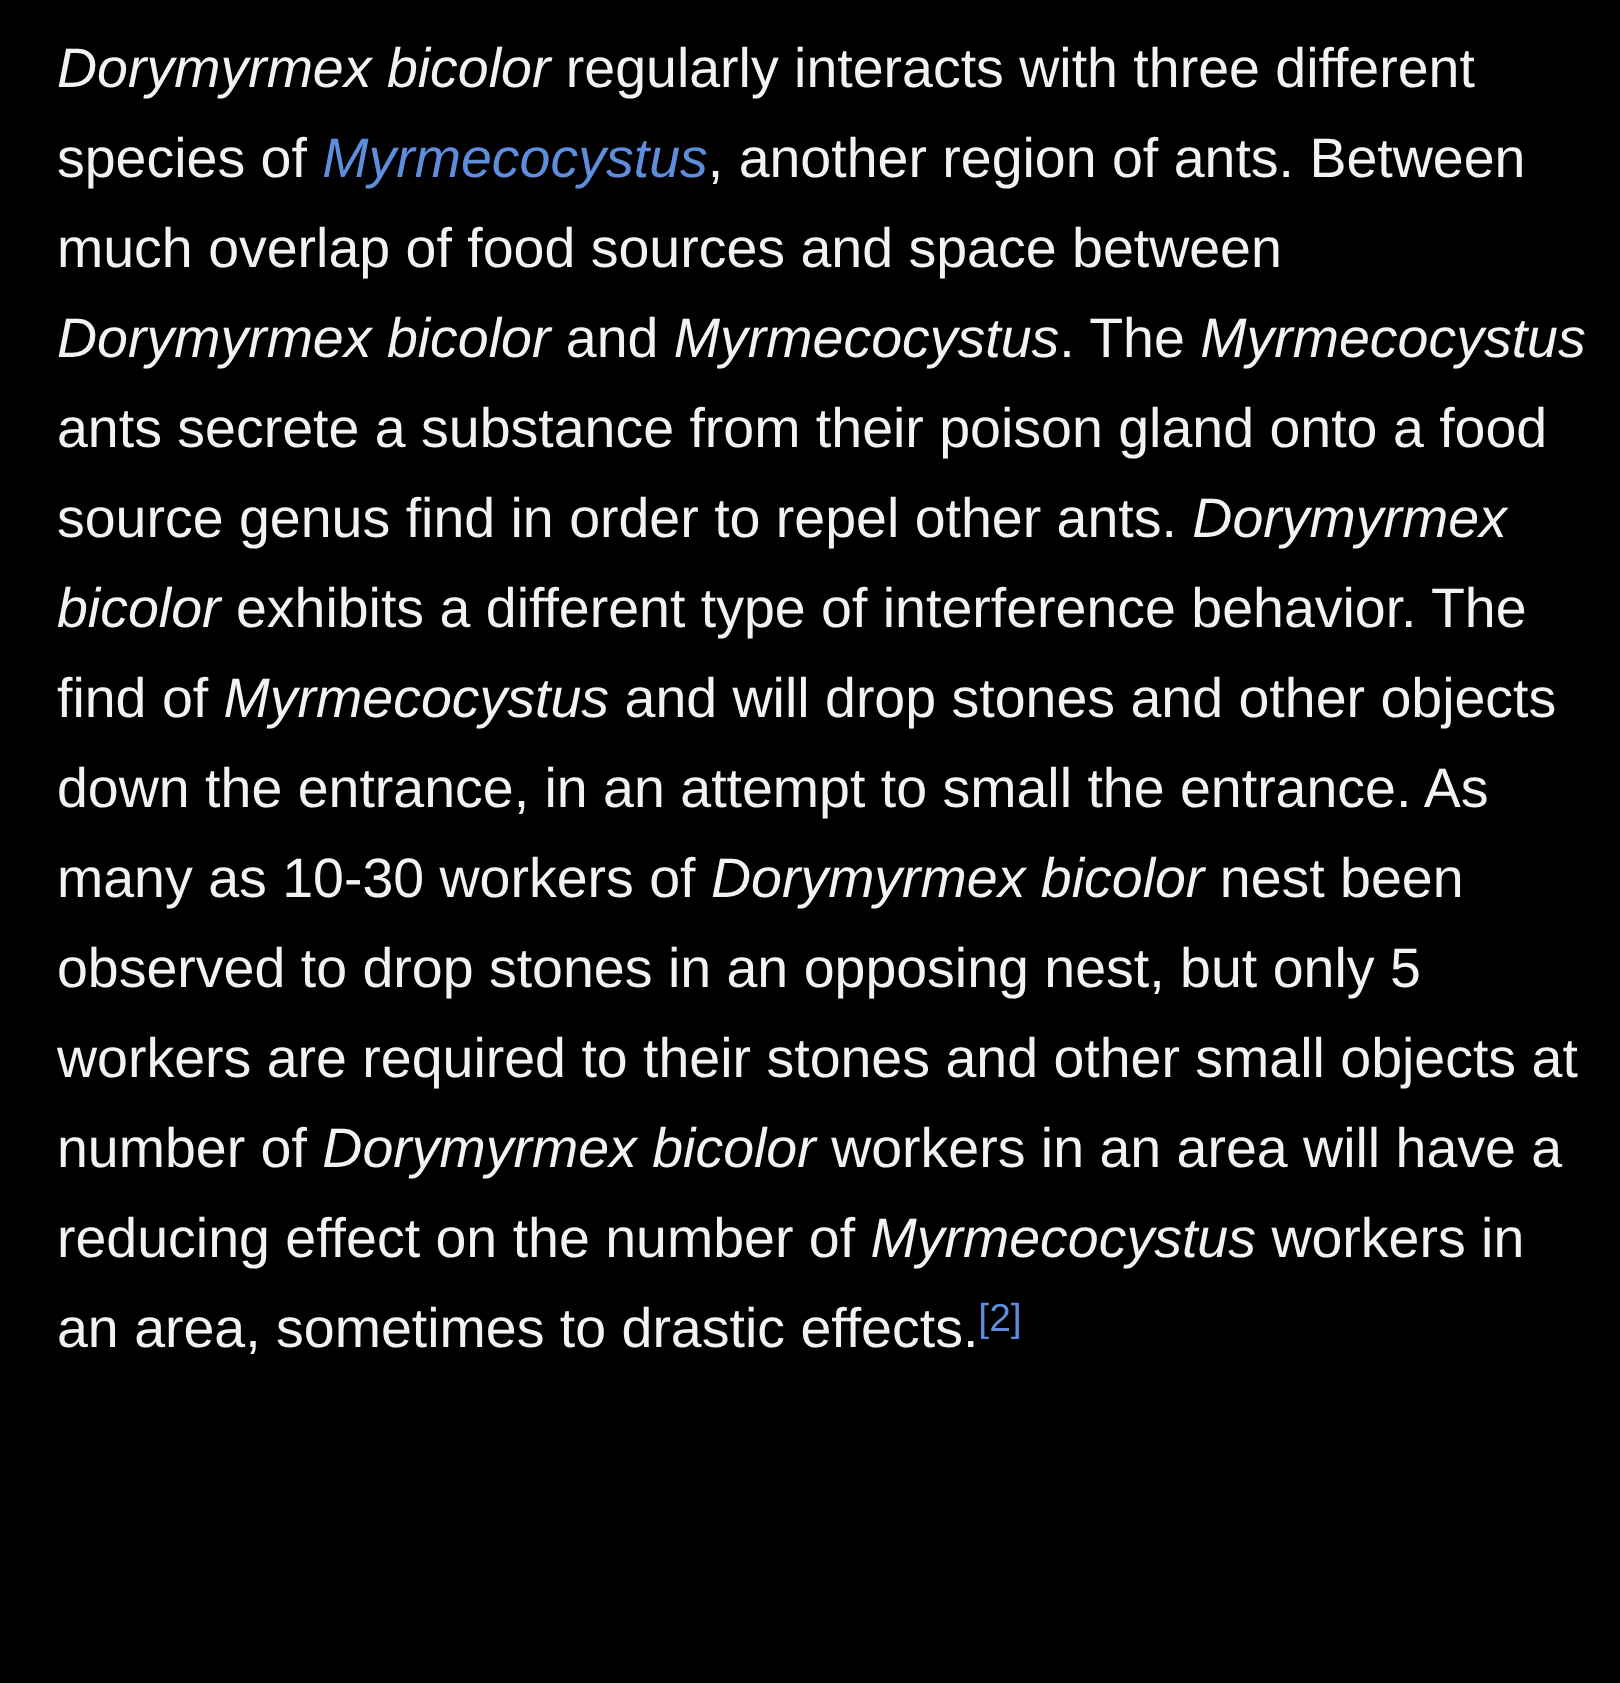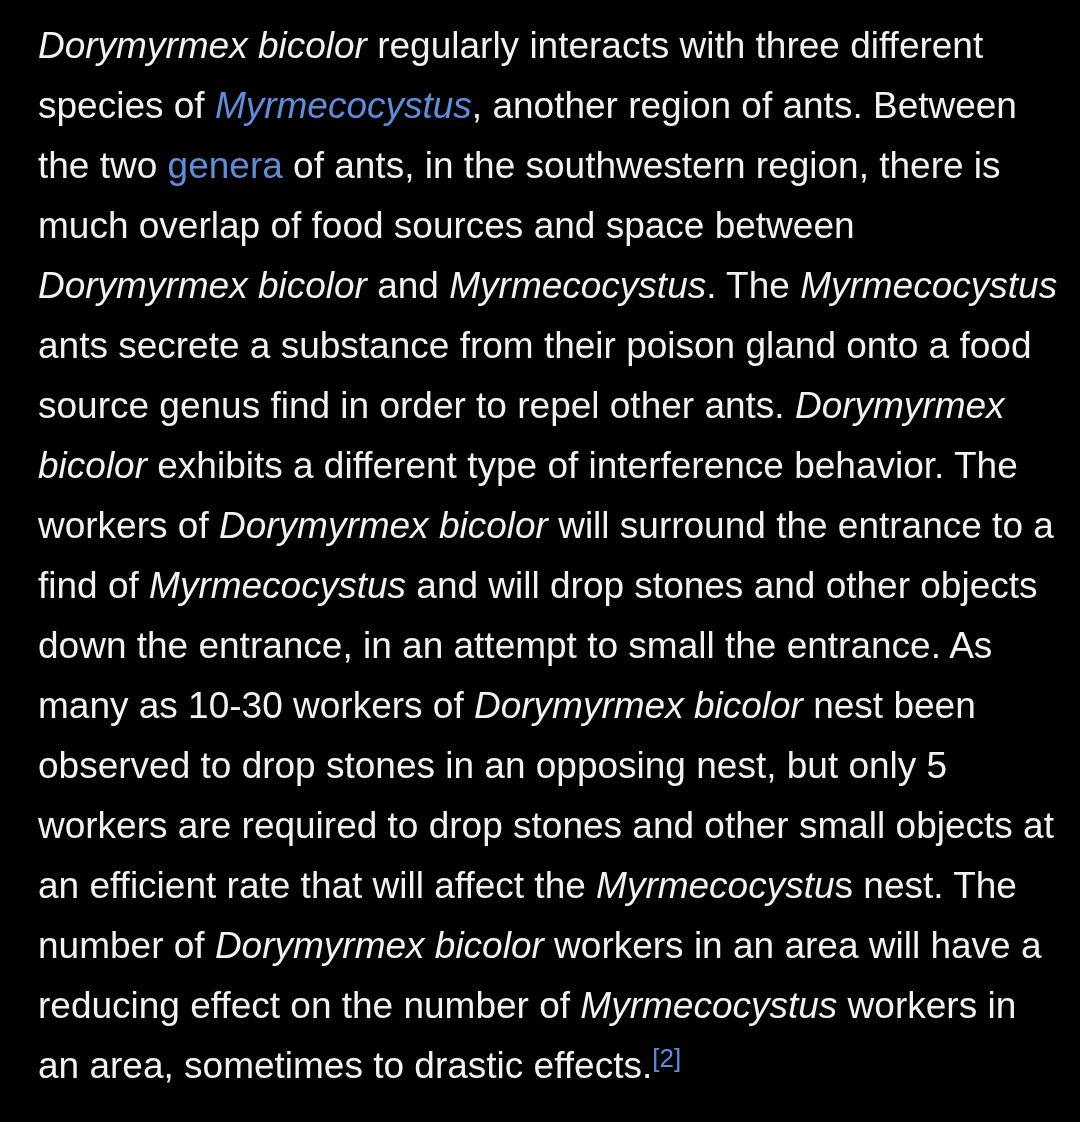--- a/index.html
+++ b/index.html
@@ -35,29 +35,26 @@
     vertical-align: 11px;
     line-height: 0;
   }
 </style>
 </head>
 <body>
 
 <div class="article">
     <div class="line"><span class="seg-italic">Dorymyrmex bicolor</span><span> regularly interacts with three different</span></div>
     <div class="line"><span>species of </span><a class="seg-italic seg-link">Myrmecocystus</a><span>, another region of ants. Between</span></div>
-    <div class="line"><span>the two </span><a class="seg-link">genera</a><span> of ants, in the southwestern region, there is</span></div>
     <div class="line"><span>much overlap of food sources and space between</span></div>
     <div class="line"><span class="seg-italic">Dorymyrmex bicolor</span><span> and </span><span class="seg-italic">Myrmecocystus</span><span>. The </span><span class="seg-italic">Myrmecocystus</span></div>
     <div class="line"><span>ants secrete a substance from their poison gland onto a food</span></div>
     <div class="line"><span>source genus find in order to repel other ants. </span><span class="seg-italic">Dorymyrmex</span></div>
     <div class="line"><span class="seg-italic">bicolor</span><span> exhibits a different type of interference behavior. The</span></div>
-    <div class="line"><span>workers of </span><span class="seg-italic">Dorymyrmex bicolor</span><span> will surround the entrance to a</span></div>
     <div class="line"><span>find of </span><span class="seg-italic">Myrmecocystus</span><span> and will drop stones and other objects</span></div>
     <div class="line"><span>down the entrance, in an attempt to small the entrance. As</span></div>
     <div class="line"><span>many as 10-30 workers of </span><span class="seg-italic">Dorymyrmex bicolor</span><span> nest been</span></div>
     <div class="line"><span>observed to drop stones in an opposing nest, but only 5</span></div>
-    <div class="line"><span>workers are required to drop stones and other small objects at</span></div>
-    <div class="line"><span>an efficient rate that will affect the </span><span class="seg-italic">Myrmecocystu</span><span>s nest. The</span></div>
+    <div class="line"><span>workers are required to their stones and other small objects at</span></div>
     <div class="line"><span>number of </span><span class="seg-italic">Dorymyrmex bicolor</span><span> workers in an area will have a</span></div>
     <div class="line"><span>reducing effect on the number of </span><span class="seg-italic">Myrmecocystus</span><span> workers in</span></div>
     <div class="line"><span>an area, sometimes to drastic effects.</span><a class="seg-link seg-sup">[2]</a></div>
   </div>
 
 </body></html>

